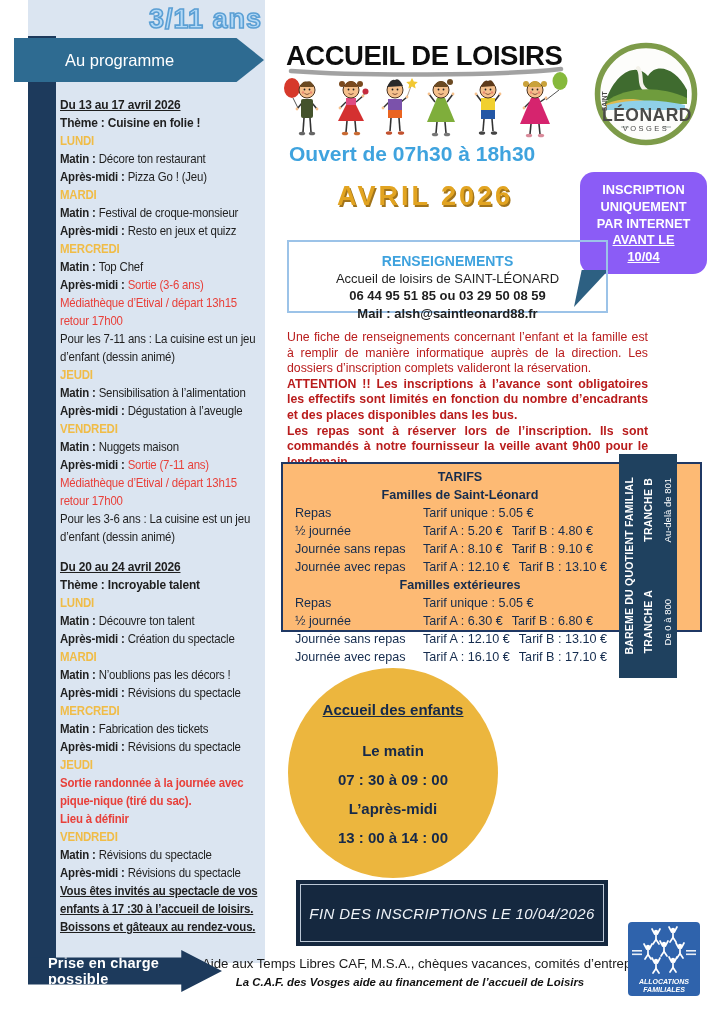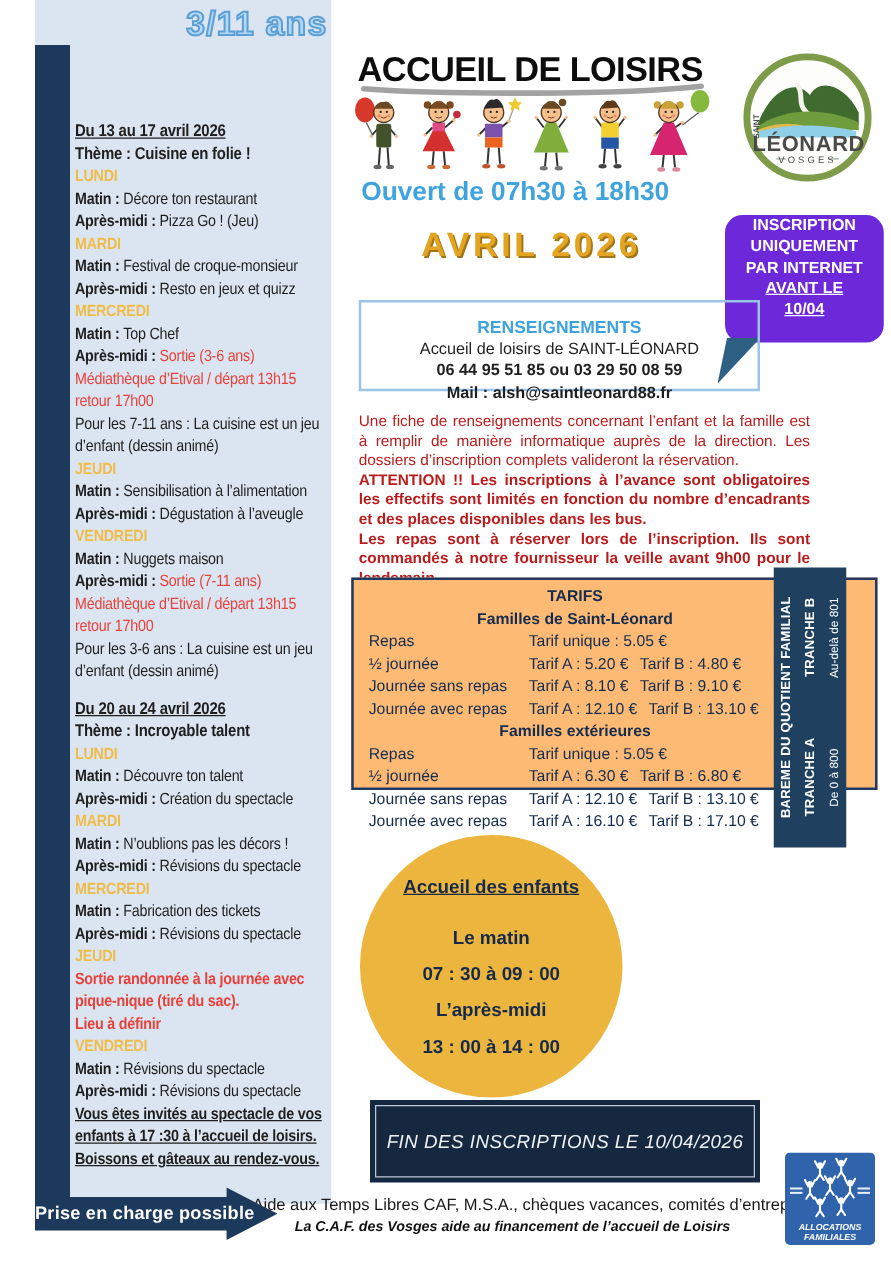--- a/index.html
+++ b/index.html
@@ -23,36 +23,36 @@
   .line.theme{font-weight:700;font-size:13.6px;}
   .seg-day{color:#f0bc47;font-weight:700;}
   .seg-b{font-weight:700;}
   .seg-n{}
   .seg-r{color:#e8403a;}
   .seg-rb{color:#e8403a;font-weight:700;}
   .seg-bu{font-weight:700;text-decoration:underline;}
   .prise{position:absolute;left:28px;top:950px;width:194px;height:42px;background:#1d3a5c;
          clip-path:polygon(0 18%,79% 18%,79% 0,100% 50%,79% 100%,79% 82%,0 82%);
          display:flex;align-items:center;z-index:5;}
-  .prise span{color:#fff;font-weight:700;font-size:14.5px;padding-left:0;letter-spacing:0.2px;}
+  .prise span{color:#fff;font-weight:700;font-size:14.5px;padding-left:20px;letter-spacing:0.2px;}
 
   
   .title{position:absolute;left:286px;top:40px;width:284px;font-size:27.5px;font-weight:800;
          color:#0d0d0d;letter-spacing:-0.5px;white-space:nowrap;}
   .swoosh{position:absolute;left:288px;top:66px;width:276px;height:12px;}
   .kids{position:absolute;left:283px;top:72px;width:288px;height:72px;}
   .hours{position:absolute;left:289px;top:142px;font-size:21px;font-weight:700;color:#3fa3de;}
   .month{position:absolute;left:287px;top:181px;width:276px;text-align:center;font-size:27px;
          font-weight:800;color:#e2a421;letter-spacing:3px;text-shadow:1.5px 1.5px 0 #a2741a;}
   .logo{position:absolute;left:594px;top:42px;width:104px;height:104px;}
 
   
-  .bubble{position:absolute;left:580px;top:172px;width:127px;height:102px;background:#6d28d9;
+  .bubble{position:absolute;left:580px;top:172px;width:127px;height:102px;background:#8b5cf6;
           border-radius:14px;color:#fff;font-weight:700;font-size:12.8px;line-height:16.8px;
-          text-align:center;padding-top:0;box-sizing:border-box;}
+          text-align:center;padding-top:10px;box-sizing:border-box;}
   .bubble .tail{position:absolute;left:-6px;bottom:-33px;width:48px;height:37px;background:#2d6082;
           clip-path:polygon(0 100%,16% 0,72% 0);}
   .bline.u{text-decoration:underline;}
 
   
   .contact{position:absolute;left:287px;top:240px;width:321px;height:73px;border:2px solid #9cc3e8;
            box-sizing:border-box;text-align:center;padding-top:11px;font-size:13px;line-height:17.2px;}
   .contact .ct{color:#3ea2de;font-weight:700;font-size:14px;}
   .contact .cb{font-weight:700;}
 
@@ -97,20 +97,23 @@
   .caf{position:absolute;left:628px;top:922px;width:72px;height:74px;}
 </style>
 </head>
 <body>
 
 <div id="page">
 
   <div class="sidebar-bg"></div>
   <div class="left-bar"></div>
   <div class="age">3/11 ans</div>
+  <div class="banner">
+    <span>Au programme</span>
+  </div>
   <div class="program">
       <div class="week">
         <div class="line hdr">Du 13 au 17 avril 2026</div>
         <div class="line theme">Thème : Cuisine en folie !</div>
         <div class="line"><span class="seg-day">LUNDI</span></div>
         <div class="line"><span class="seg-b">Matin : </span><span class="seg-n">Décore ton restaurant</span></div>
         <div class="line"><span class="seg-b">Après-midi : </span><span class="seg-n">Pizza Go ! (Jeu)</span></div>
         <div class="line"><span class="seg-day">MARDI</span></div>
         <div class="line"><span class="seg-b">Matin : </span><span class="seg-n">Festival de croque-monsieur</span></div>
         <div class="line"><span class="seg-b">Après-midi : </span><span class="seg-n">Resto en jeux et quizz</span></div>

